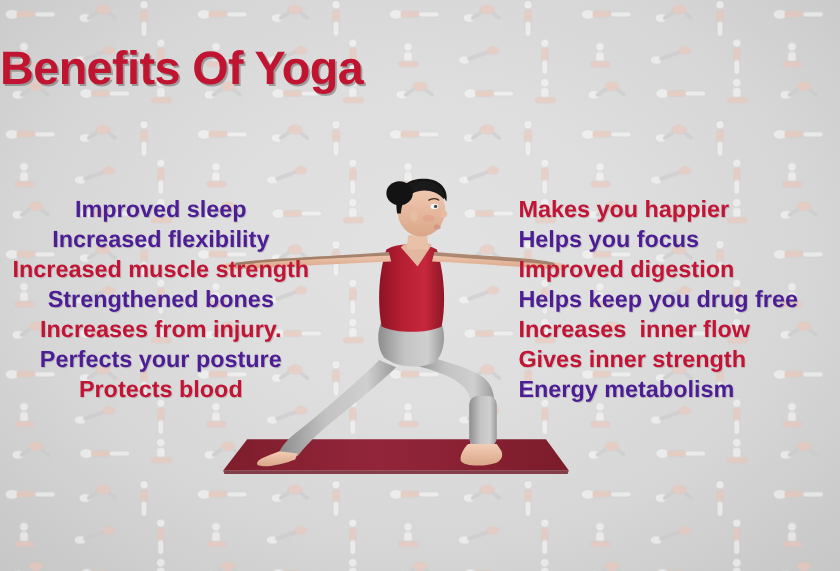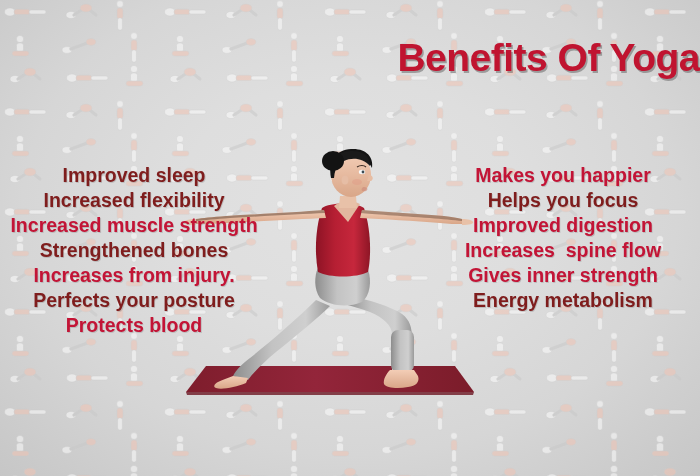--- a/index.html
+++ b/index.html
@@ -32,45 +32,45 @@
     opacity: 0.55;
   }
   .bg-pattern svg { display:block; width:100%; height:100%; }
 
   
   .title {
     position: absolute;
     top: 36px;
     left: 0;
     width: 100%;
-    text-align: right;
+    text-align: left;
     font-size: 39px;
     font-weight: bold;
     letter-spacing: -0.5px;
     color: #c01430;
     text-shadow: 1.5px 1.5px 0 rgba(80,80,80,0.45);
     white-space: nowrap;
   }
 
   
   .col {
     position: absolute;
     top: 163px;
   }
   .col-left  { left: 0px;   width: 268px; text-align: center; }
-  .col-right { right: 0px;  width: 268px; text-align: center; padding-right: 6px; box-sizing: border-box; }
+  .col-right { right: 0px;  width: 268px; text-align: left; padding-right: 6px; box-sizing: border-box; }
 
   .benefit {
     font-size: 19.5px;
     font-weight: bold;
     line-height: 25px;
     white-space: pre;
     text-shadow: 0.8px 0.8px 0 rgba(120,120,120,0.30);
   }
-  .c-orange  { color: #7f1d1d; }
+  .c-orange  { color: #4c1d95; }
   .c-crimson { color: #c31436; }
 
   
   .figure { position: absolute; left: 0; top: 0; width: 700px; height: 476px; }
   .figure svg { display: block; }
 </style>
 </head>
 <body>
 
 <div id="poster">
@@ -233,18 +233,19 @@
     <div class="benefit c-orange">Strengthened bones</div>
     <div class="benefit c-crimson">Increases from injury.</div>
     <div class="benefit c-orange">Perfects your posture</div>
     <div class="benefit c-crimson">Protects blood</div>
   </div>
 
   <div class="col col-right">
     <div class="benefit c-crimson">Makes you happier</div>
     <div class="benefit c-orange">Helps you focus</div>
     <div class="benefit c-crimson">Improved digestion</div>
-    <div class="benefit c-crimson">Increases  spine flow</div>
+    <div class="benefit c-orange">Helps keep you drug free</div>
+    <div class="benefit c-crimson">Increases  inner flow</div>
     <div class="benefit c-crimson">Gives inner strength</div>
     <div class="benefit c-orange">Energy metabolism</div>
   </div>
 
 </div>
 
 </body></html>

